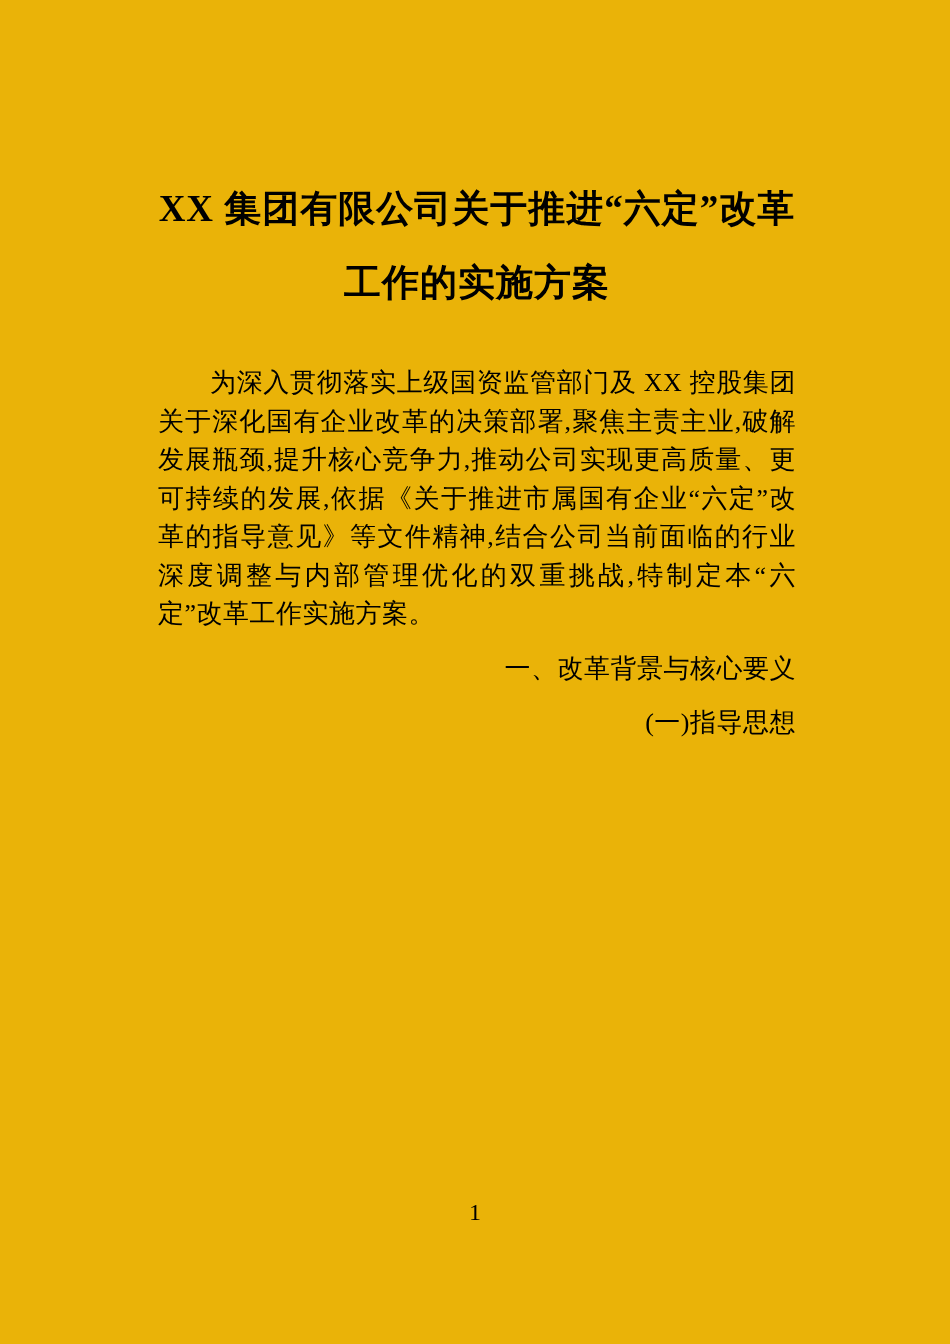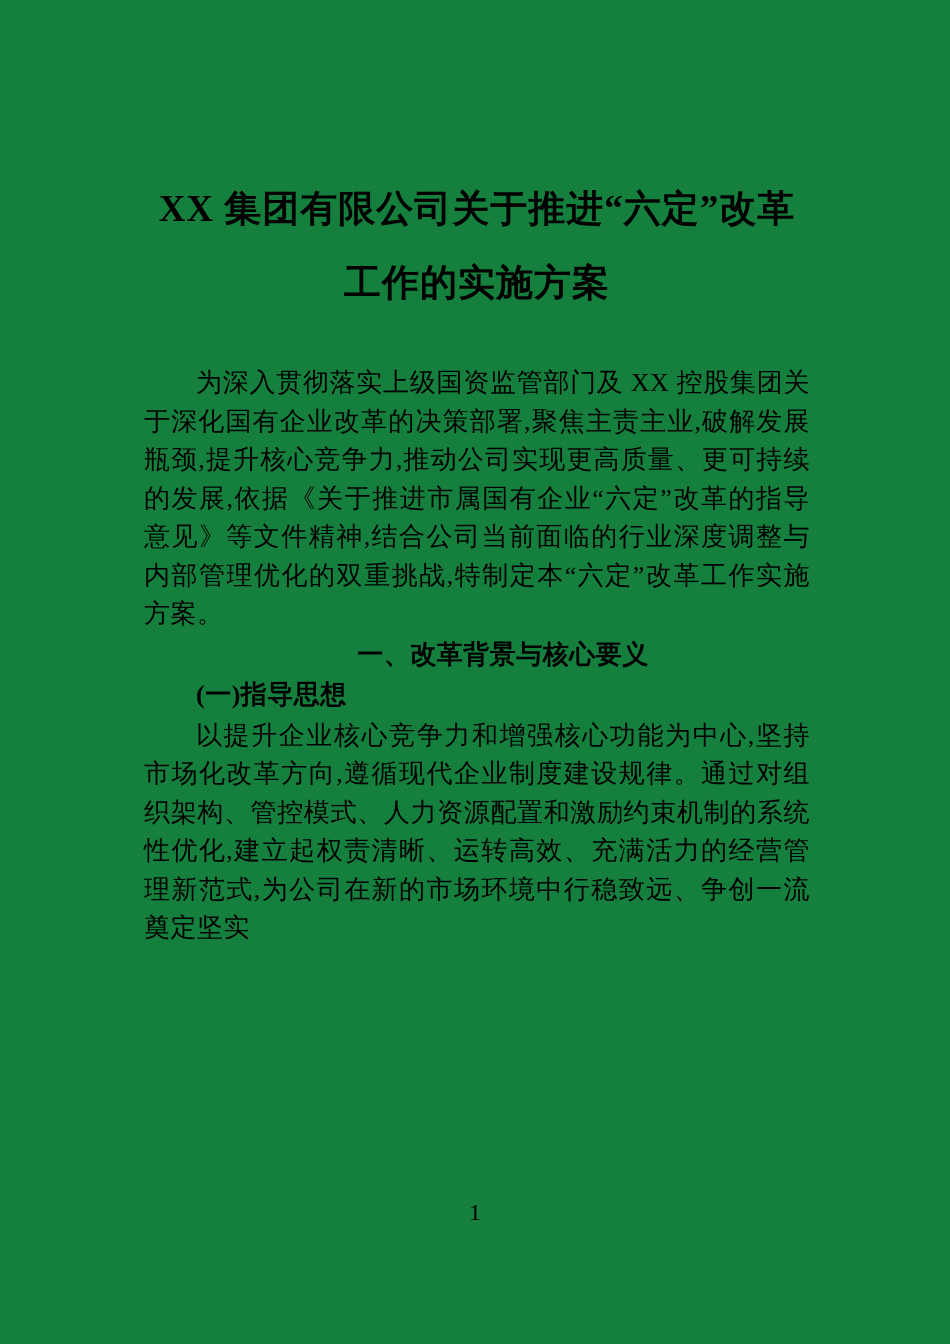--- a/index.html
+++ b/index.html
@@ -5,53 +5,52 @@
   html, body {
     margin: 0;
     padding: 0;
     background: #ffffff;
   }
   .page {
     position: relative;
     width: 950px;
     height: 1344px;
     margin: 0 auto;
-    background: #15803d;
+    background: #eab308;
     box-sizing: border-box;
     padding: 172px 138px 13px 142px;
     font-family: "Liberation Serif", "DejaVu Serif", serif;
     color: #000000;
     overflow: hidden;
   }
   .doc-title {
     margin: 0 0 44px 0;
     font-size: 37px;
     font-weight: bold;
     text-align: center;
     line-height: 2.0;
     letter-spacing: 1px;
   }
   .doc-body {
     font-size: 26px;
     line-height: 38.5px;
     letter-spacing: 0.5px;
   }
   .para {
-    margin: 2px;
+    margin: 16px;
     text-indent: 2em;
     text-align: justify;
     word-break: break-all;
   }
   .para.heading {
-    font-weight: bold;
-    text-align: center;
+    font-weight: normal;
+    text-align: right;
   }
   .para.subheading {
-    text-align: left;
-    font-weight: bold;
+    text-align: right;
   }
   .page-number {
     position: absolute;
     left: 0;
     right: 0;
     bottom: 118px;
     text-align: center;
     font-size: 24px;
     color: #000000;
   }
@@ -60,18 +59,17 @@
 <body>
 
 <div class="page">
 
   <h1 class="doc-title">XX 集团有限公司关于推进“六定”改革工作的实施方案</h1>
 
   <div class="doc-body">
     <p class="para">为深入贯彻落实上级国资监管部门及 XX 控股集团关于深化国有企业改革的决策部署,聚焦主责主业,破解发展瓶颈,提升核心竞争力,推动公司实现更高质量、更可持续的发展,依据《关于推进市属国有企业“六定”改革的指导意见》等文件精神,结合公司当前面临的行业深度调整与内部管理优化的双重挑战,特制定本“六定”改革工作实施方案。</p>
     <p class="para heading">一、改革背景与核心要义</p>
     <p class="para subheading">(一)指导思想</p>
-    <p class="para">以提升企业核心竞争力和增强核心功能为中心,坚持市场化改革方向,遵循现代企业制度建设规律。通过对组织架构、管控模式、人力资源配置和激励约束机制的系统性优化,建立起权责清晰、运转高效、充满活力的经营管理新范式,为公司在新的市场环境中行稳致远、争创一流奠定坚实</p>
   </div>
 
   <div class="page-number">1</div>
 
 </div>
 
 </body></html>

